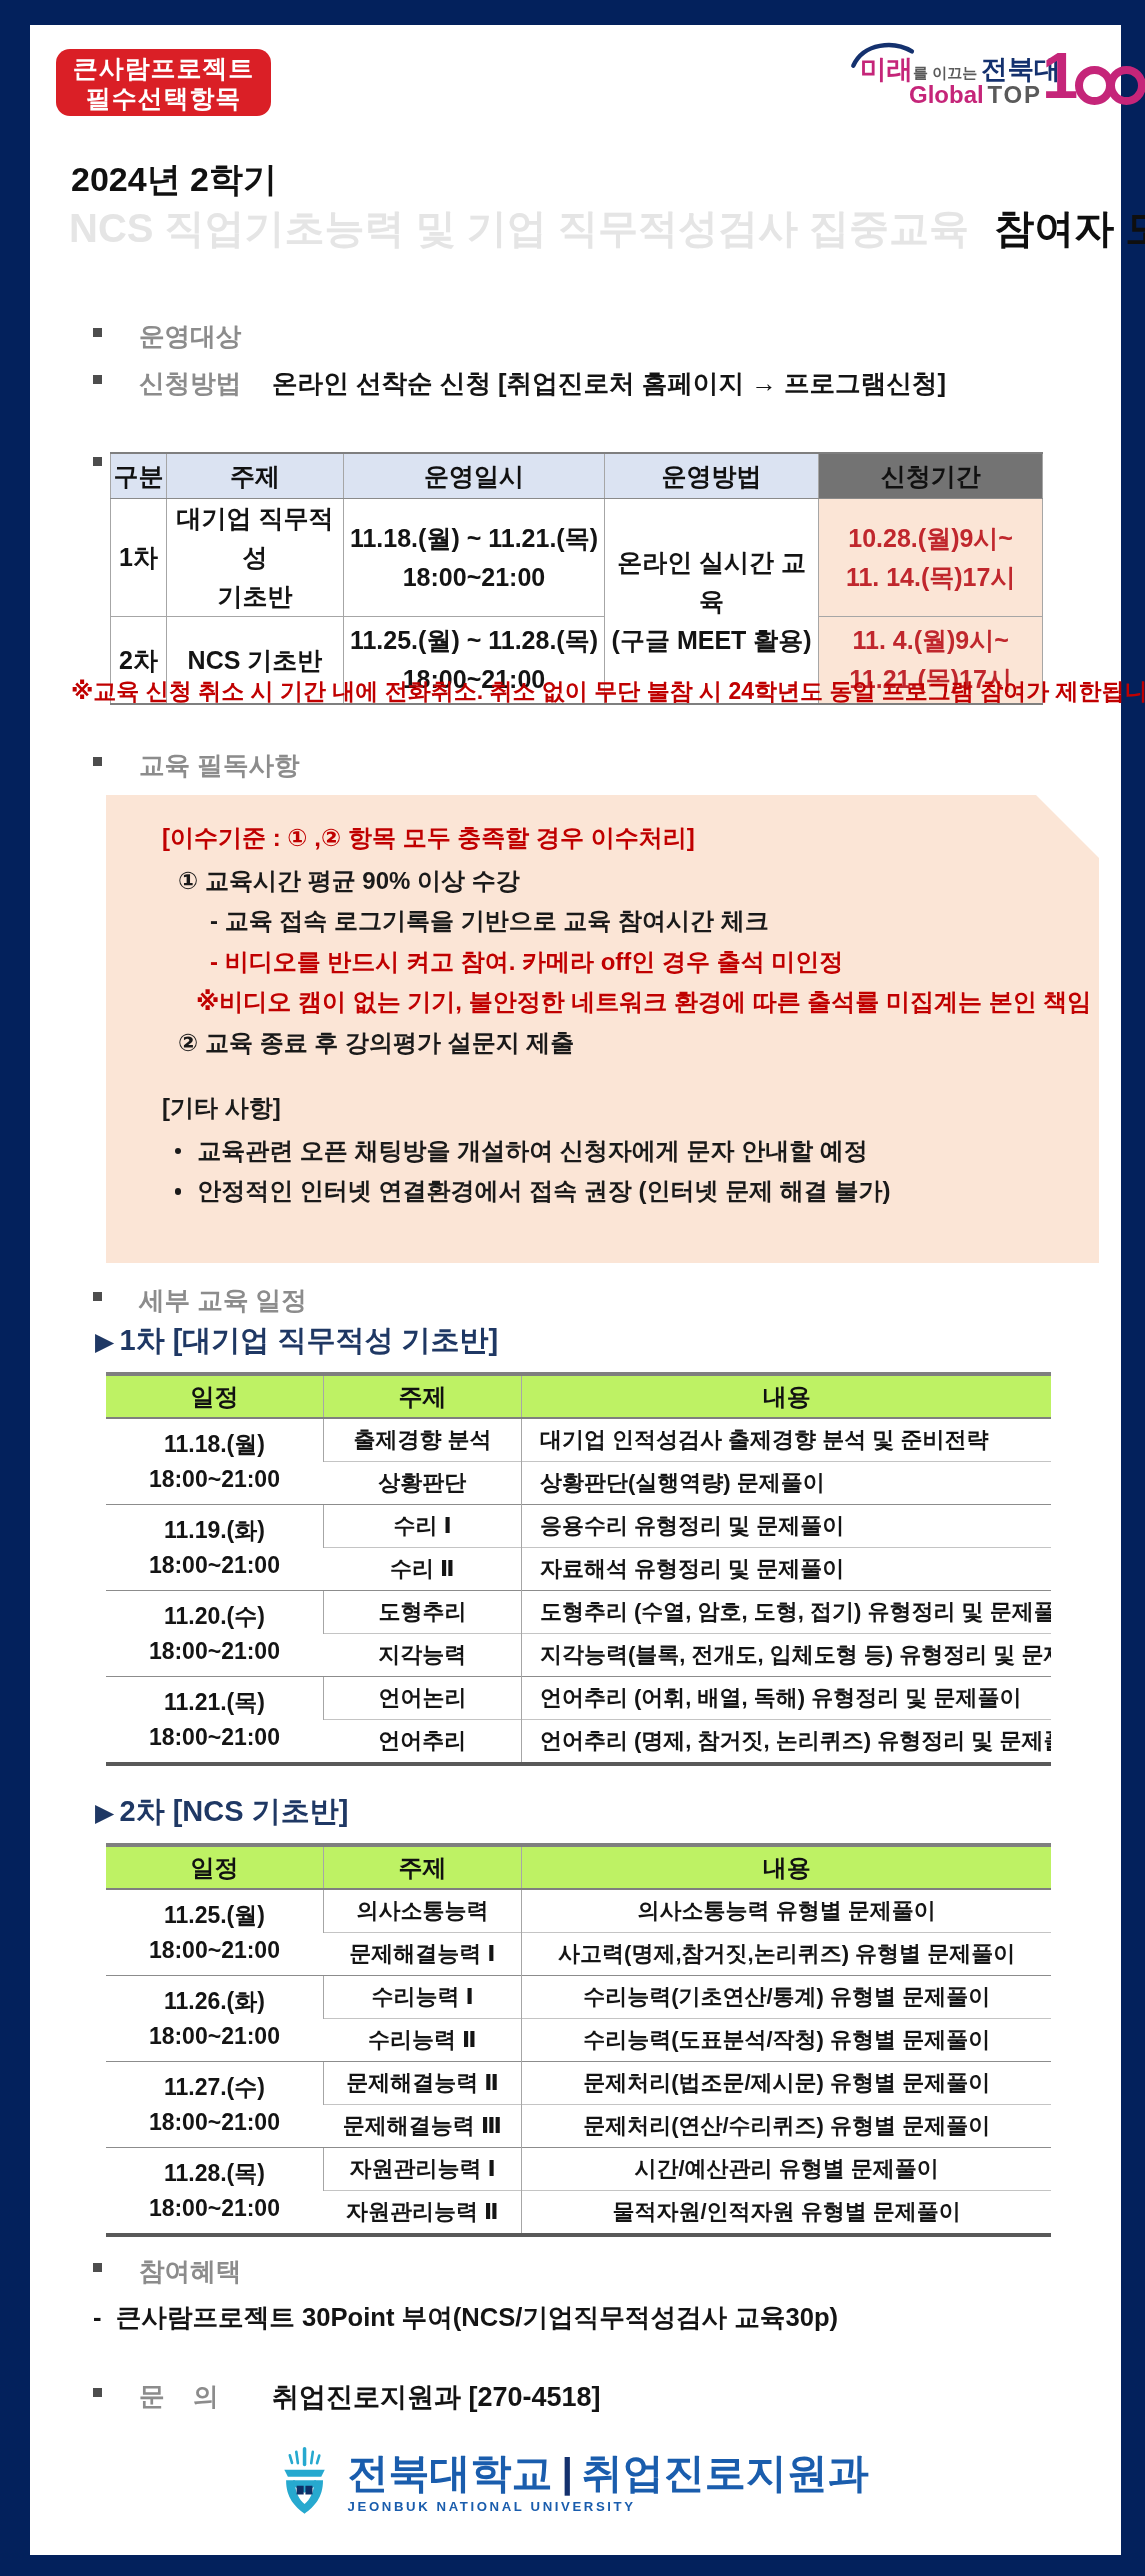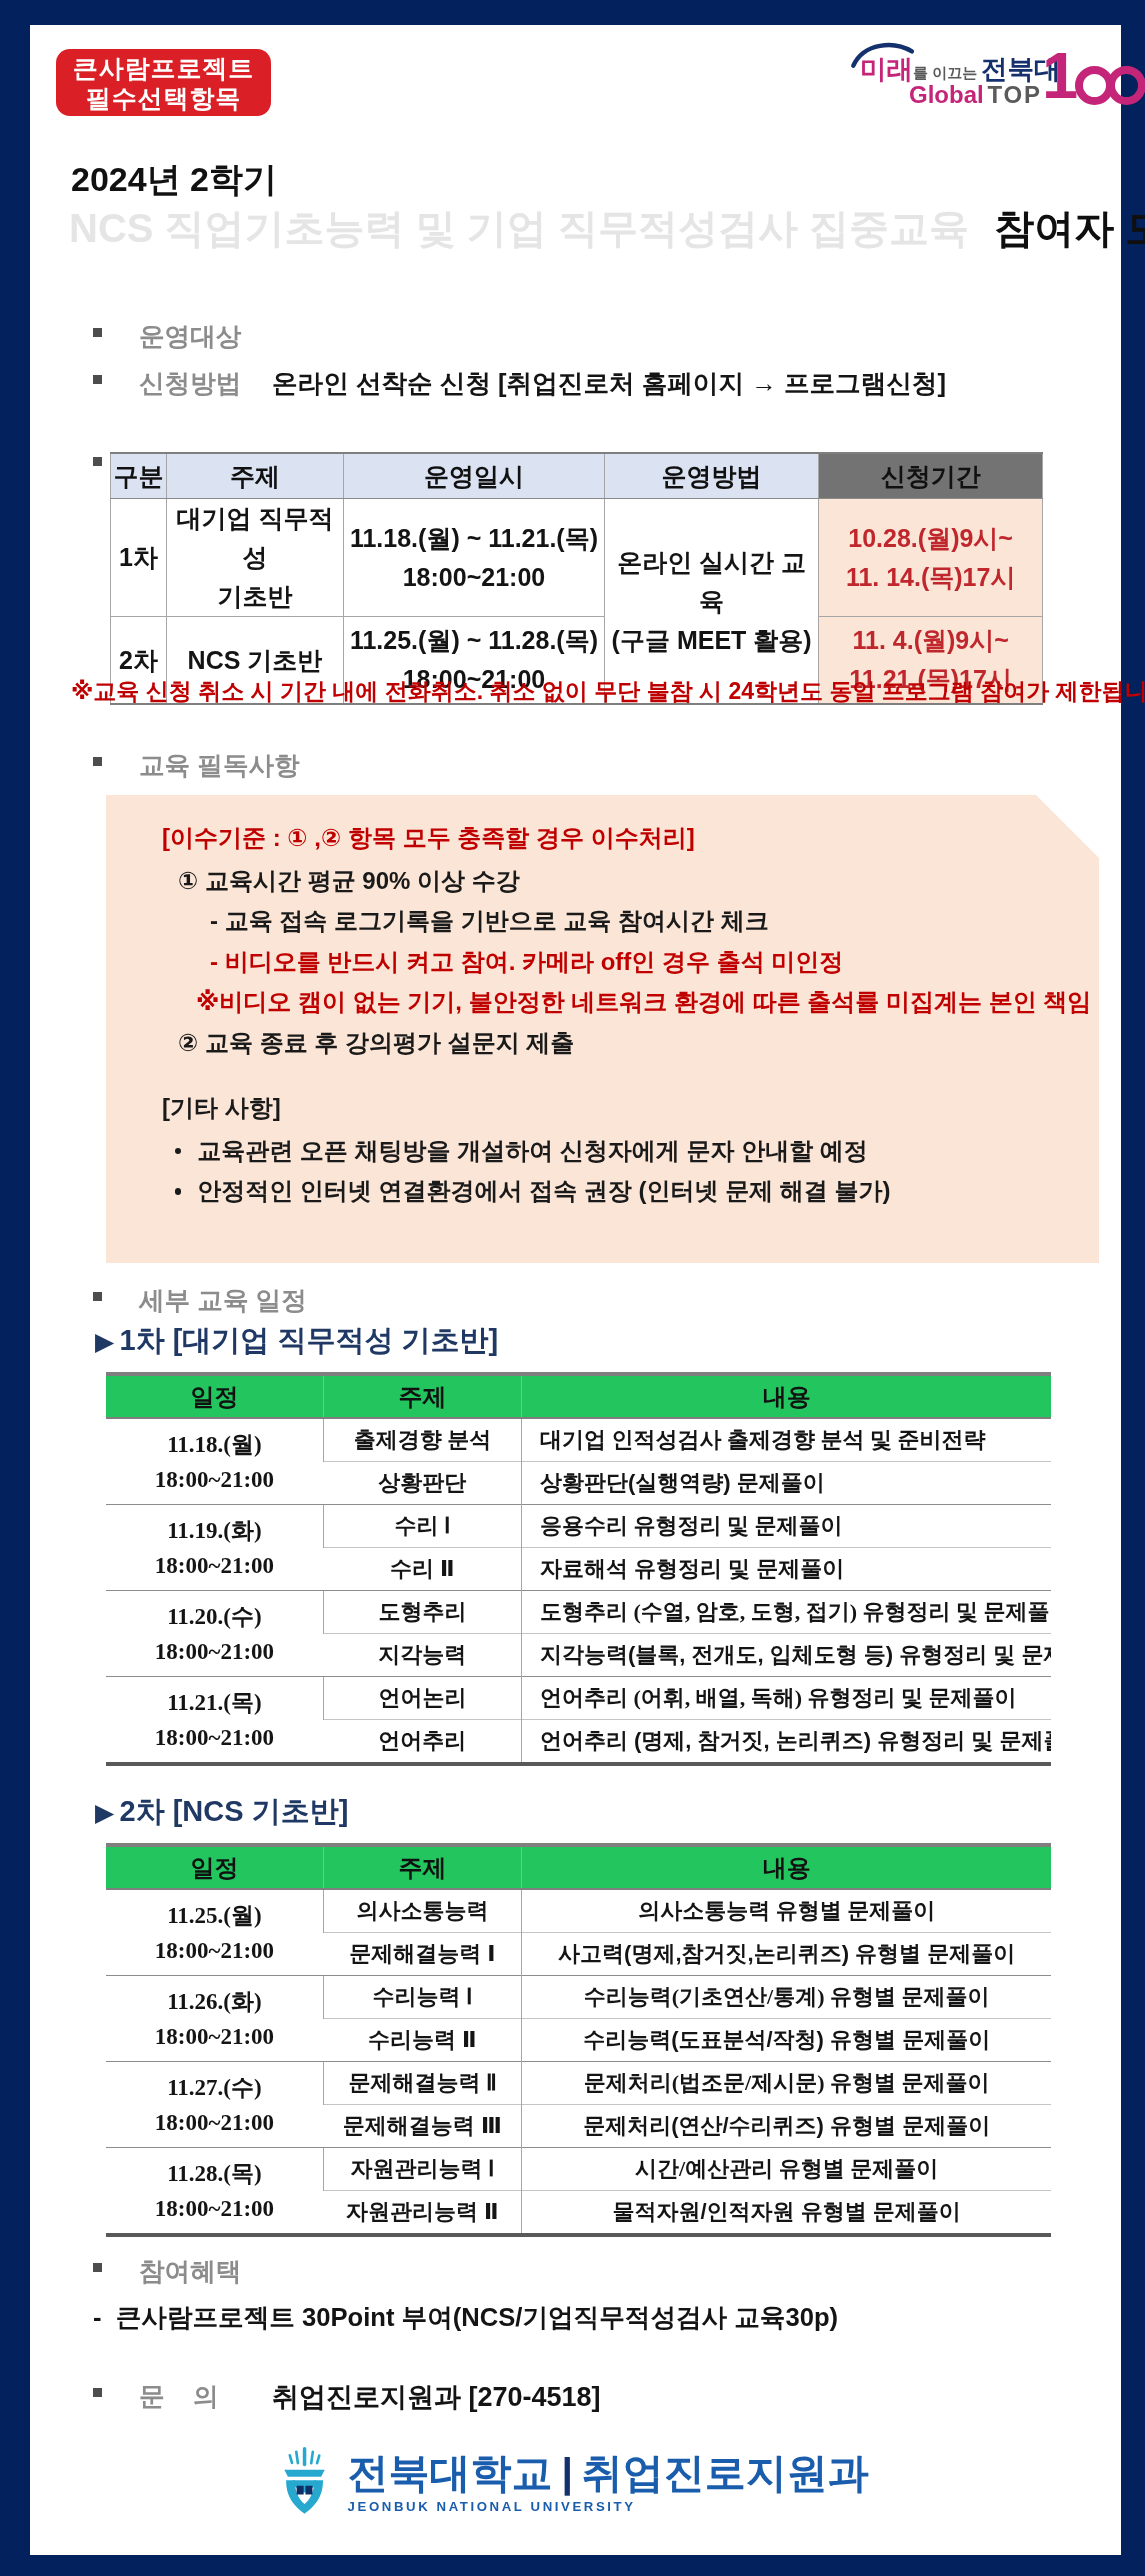--- a/index.html
+++ b/index.html
@@ -61,24 +61,24 @@
            clip-path:polygon(0 0,calc(100% - 63px) 0,100% 63px,100% 100%,0 100%);
            padding:0;box-sizing:border-box;}
   .mb-line{position:relative;font-size:24px;font-weight:600;color:#1a1a1a;line-height:26.5px;white-space:nowrap;}
   .red{color:#c00000;}
   .mb-bullet{display:inline-block;width:6.2px;height:6.2px;background:#1a1a1a;border-radius:50%;margin:0 16px 4.4px 0;}
 
   
   .dt-title{position:absolute;font-size:29px;font-weight:bold;color:#1f3864;white-space:nowrap;}
   .dt-title .arrow{font-size:25px;margin-right:5.3px;}
   .detail{position:absolute;left:106px;width:945px;border-top:4.4px solid #7f7f7f;border-bottom:4.4px solid #595959;}
-  .detail th{height:39px;background:#22c55e;font-size:24px;font-weight:bold;color:#111;border-bottom:2.6px solid #7f7f7f;}
+  .detail th{height:39px;background:#bef264;font-size:24px;font-weight:bold;color:#111;border-bottom:2.6px solid #7f7f7f;}
   .detail td{height:40px;font-size:22px;font-weight:600;color:#141414;text-align:center;vertical-align:middle;}
   .detail th+th,.detail td+td{border-left:0.9px solid #a6a6a6;}
-  .detail tr.grp td{border-top:0.9px solid #8c8c8c;font-family:Liberation Serif, serif;}
+  .detail tr.grp td{border-top:0.9px solid #8c8c8c;}
   .detail tr.grp:first-of-type td{border-top:none;}
   .detail tr.sub td{border-top:0.9px solid #c4c4c4;}
   .detail td.date{font-size:23px;line-height:35px;}
   .t1 td.cont{text-align:left;padding-left:17.6px;}
   .t2 td.cont{text-align:center;}
   .detail td.cont{white-space:nowrap;overflow:hidden;}
 
   
   .benefit-val{position:absolute;left:93px;top:2300px;font-size:25.6px;font-weight:600;color:#141414;white-space:pre;}
 

